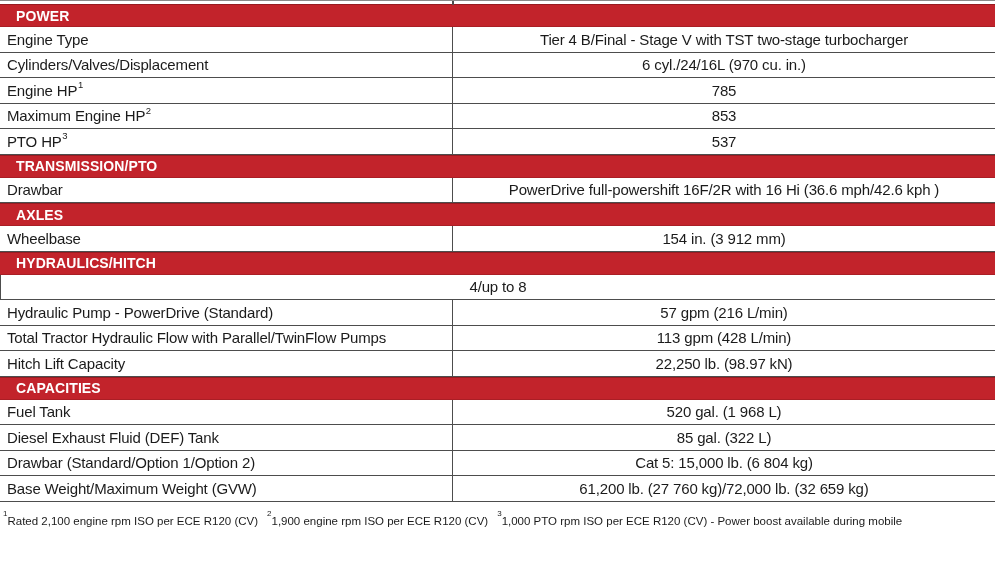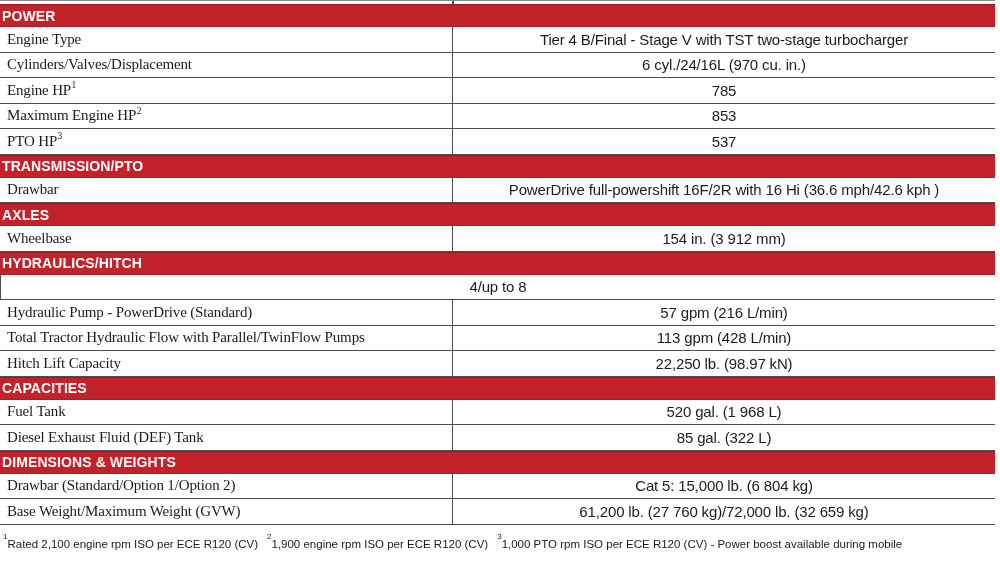--- a/index.html
+++ b/index.html
@@ -22,40 +22,39 @@
   .top-edge .tick {
     position: absolute; left: 452px; top: 0;
     width: 1.5px; height: 4px; background: #4d4d4d;
   }
 
   .section-header {
     height: 23px;
     background: #C2232B;
     color: #ffffff;
     display: flex; align-items: center;
-    padding-left: 2px;
+    padding-left: 16px;
     font-size: 14px; font-weight: bold;
     letter-spacing: 0.1px;
     box-shadow: inset 0 1px 0 rgba(0,0,0,0.22), inset 0 -1px 0 rgba(0,0,0,0.12);
   }
 
   .row {
     display: flex;
     height: 25.5px;
     border-bottom: 1.5px solid #4d4d4d;
     background: #ffffff;
   }
   .label-cell {
     width: 452px;
     padding-left: 7px;
     display: flex; align-items: center;
     font-size: 15px;
     letter-spacing: -0.15px;
     white-space: nowrap;
-    font-family: Liberation Serif, serif;
   }
   .value-cell {
     flex: 1;
     border-left: 1.5px solid #4d4d4d;
     display: flex; align-items: center; justify-content: center;
     font-size: 15px;
     letter-spacing: -0.15px;
     text-align: right;
     white-space: nowrap;
   }
@@ -200,23 +199,20 @@
       <div class="row">
         <div class="label-cell">
             <span>Diesel Exhaust Fluid (DEF) Tank</span>
             <sup class="sup"></sup>
           </div>
         <div class="value-cell">85 gal. (322 L)</div>
       </div>
     </div>
 
     <div class="section">
-      <div class="section-header">
-        <span>DIMENSIONS &amp; WEIGHTS</span>
-      </div>
       <div class="row">
         <div class="label-cell">
             <span>Drawbar (Standard/Option 1/Option 2)</span>
             <sup class="sup"></sup>
           </div>
         <div class="value-cell">Cat 5: 15,000 lb. (6 804 kg)</div>
       </div>
       <div class="row">
         <div class="label-cell">
             <span>Base Weight/Maximum Weight (GVW)</span>

